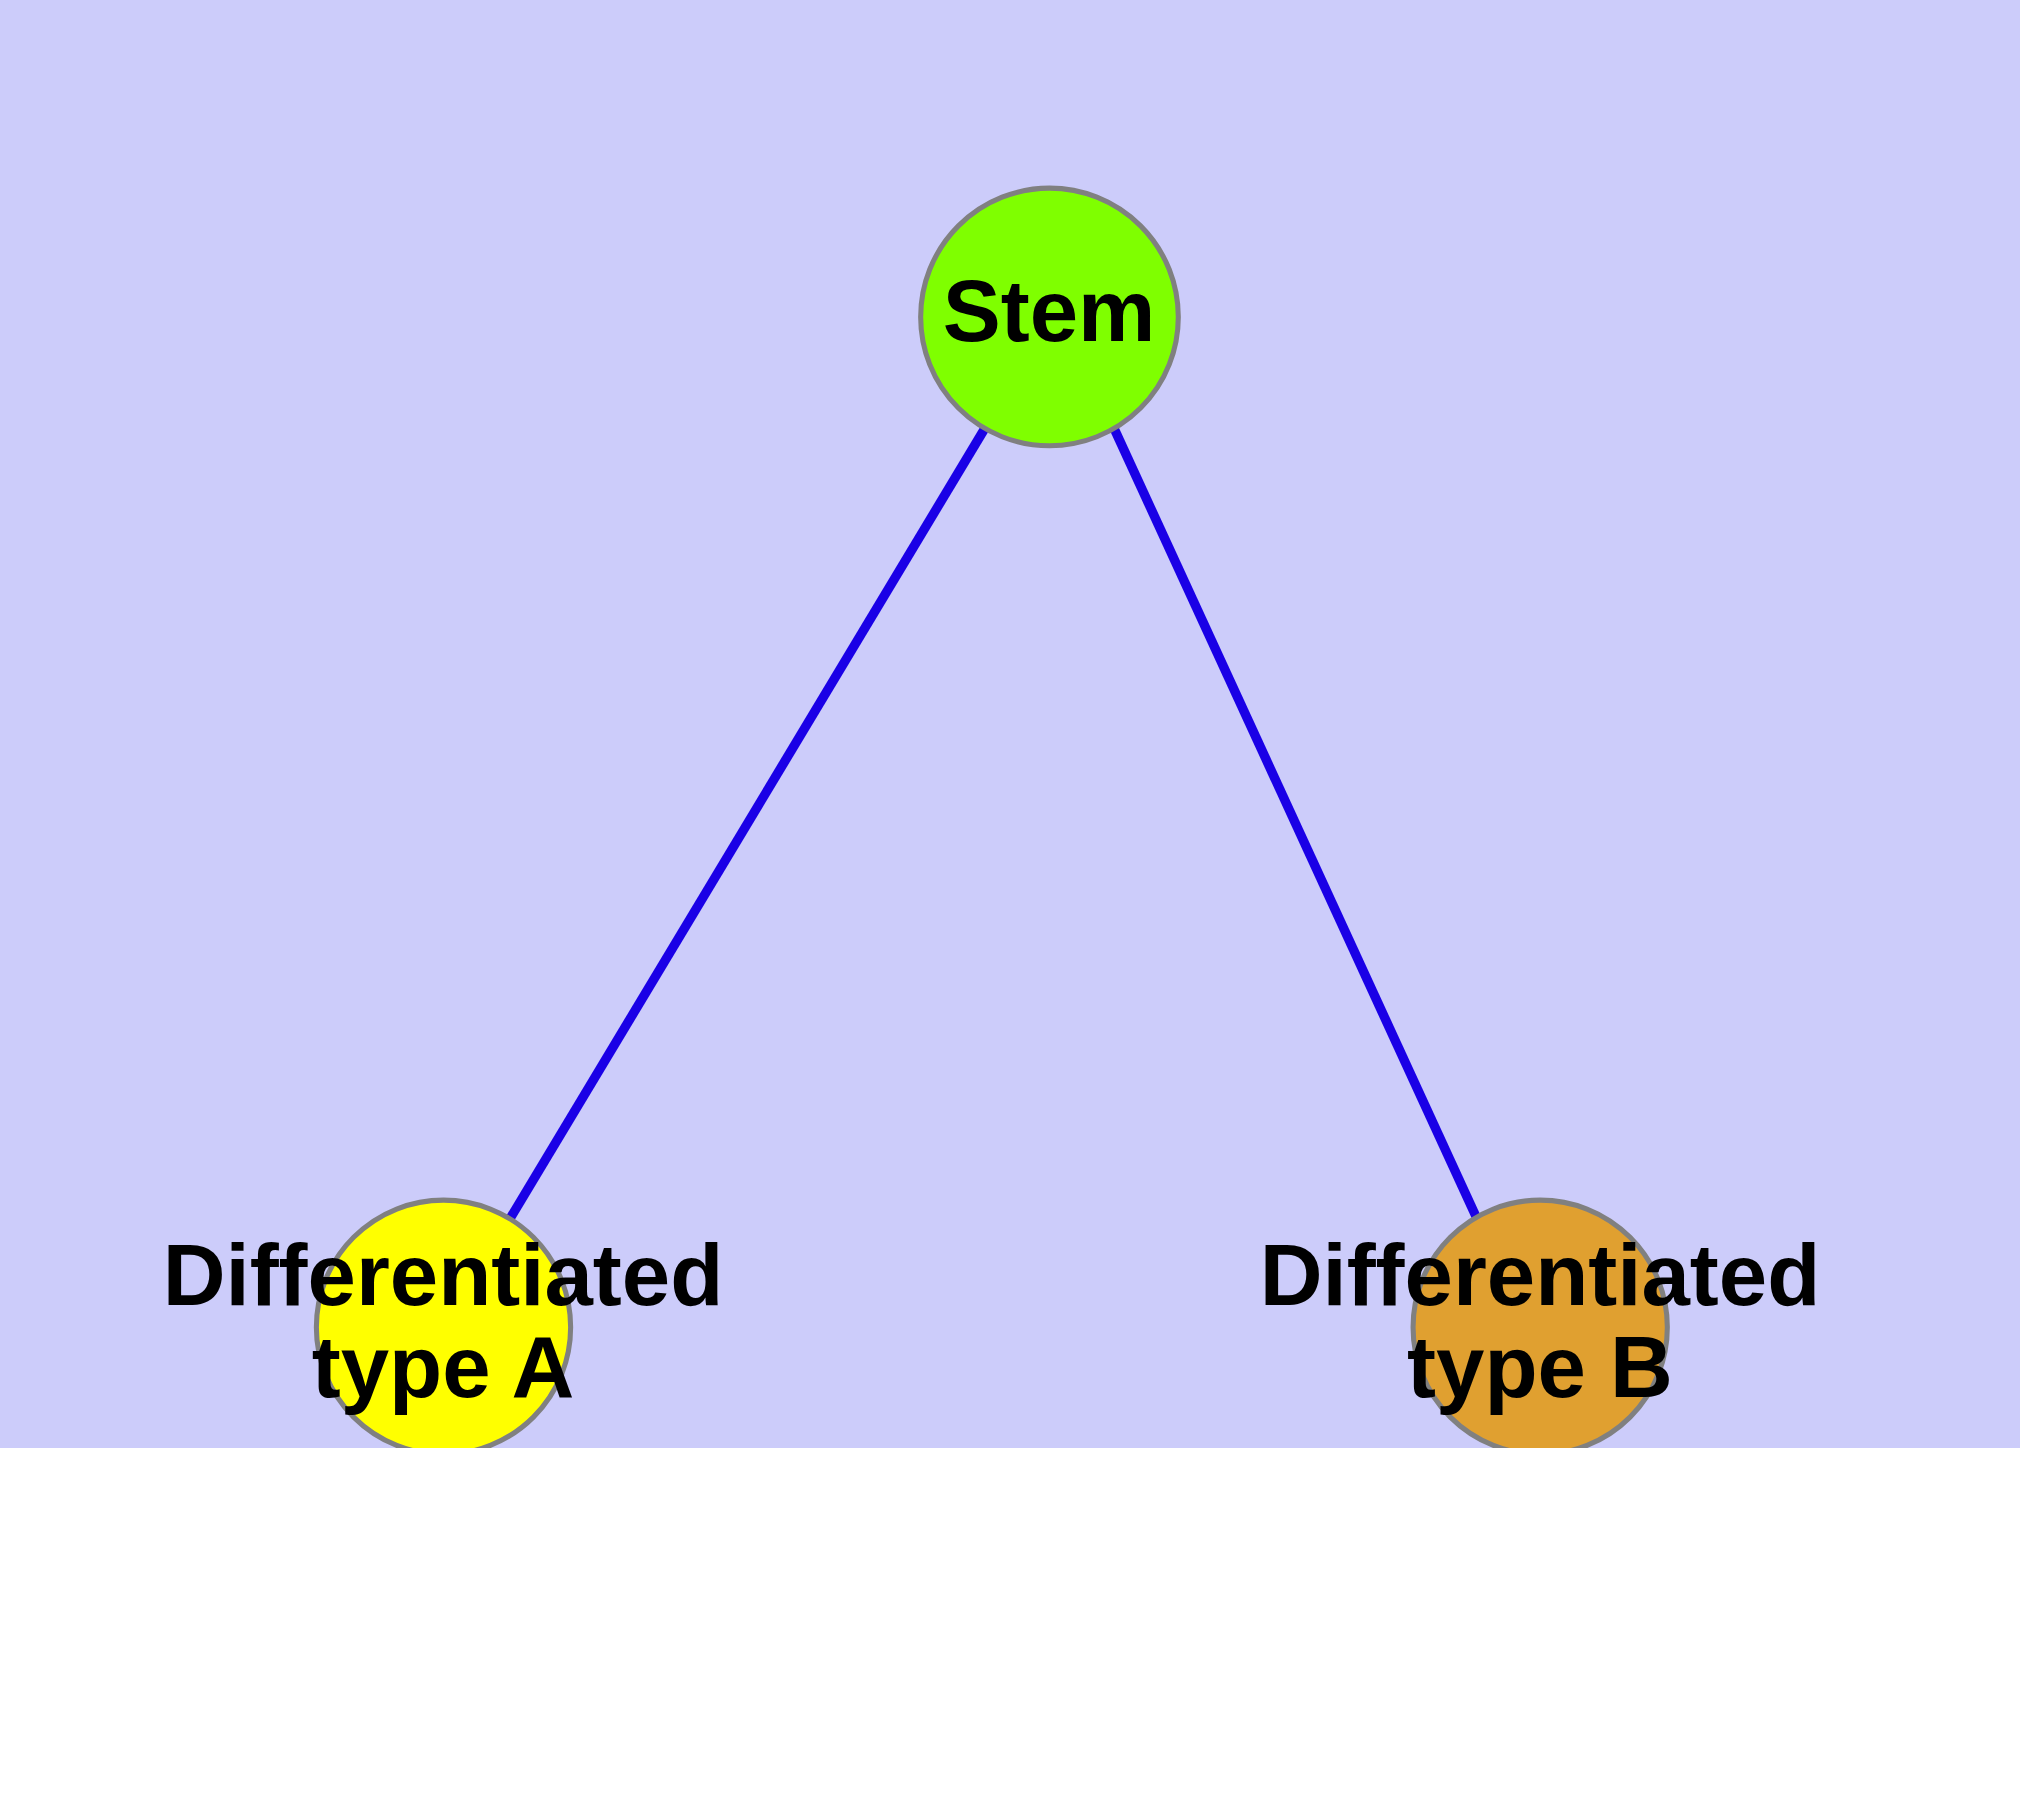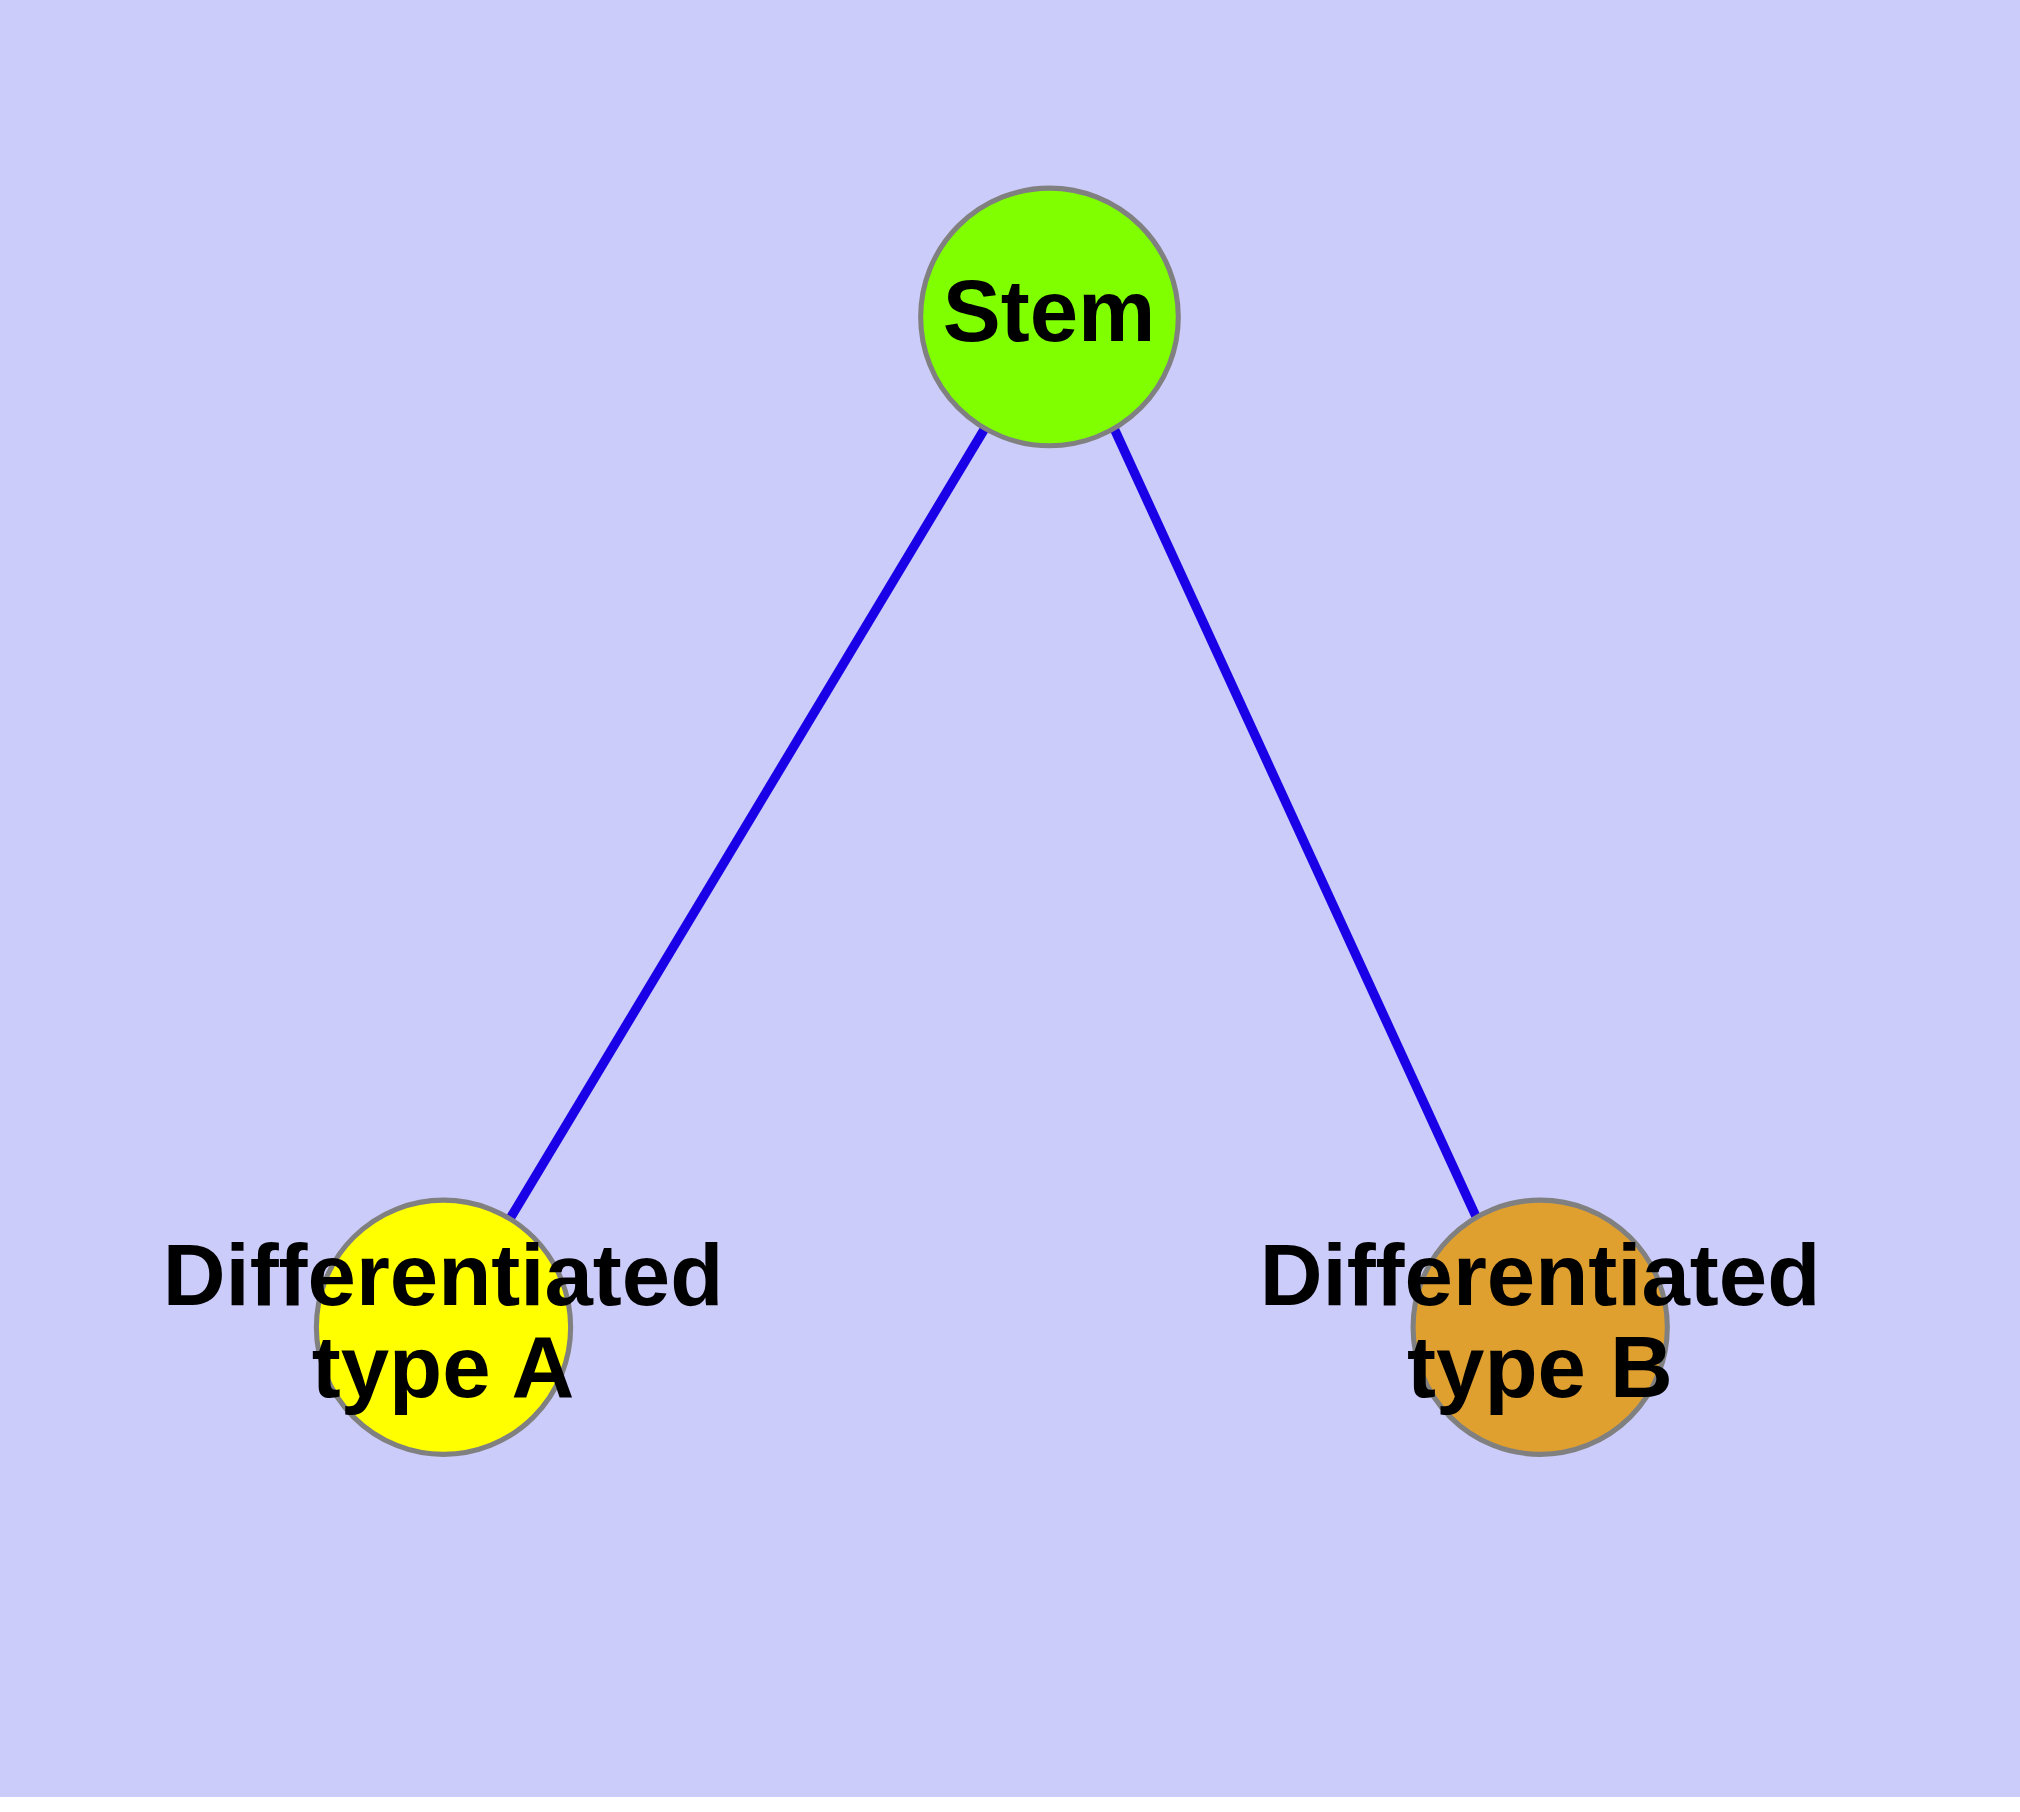--- a/index.html
+++ b/index.html
@@ -46,21 +46,21 @@
     -webkit-font-smoothing: antialiased;
   }
   .node-hit {
     position: absolute;
     border-radius: 50%;
   }
 </style>
 </head>
 <body>
 
-<div id="canvas" style="width: 2021px; height: 1797px;">
+<div id="canvas" style="width: 2021px; height: 1448px;">
 
   <div id="bg-rect" style="background: rgb(204, 204, 250);"></div>
 
   <svg id="graph-svg" viewBox="0 0 2384 2138" xmlns="http://www.w3.org/2000/svg">
     <g id="edges-group">
         <line x1="1162" y1="505" x2="602" y2="1437" stroke="#1a00e6" stroke-width="11" class="edge-line"></line>
         <line x1="1314" y1="505" x2="1742" y2="1437" stroke="#1a00e6" stroke-width="11" class="edge-line"></line>
       </g>
     <g id="nodes-group">
         <circle cx="1238" cy="374" r="152" fill="#7fff00" stroke="#808080" class="node-circle" stroke-width="6"></circle>

